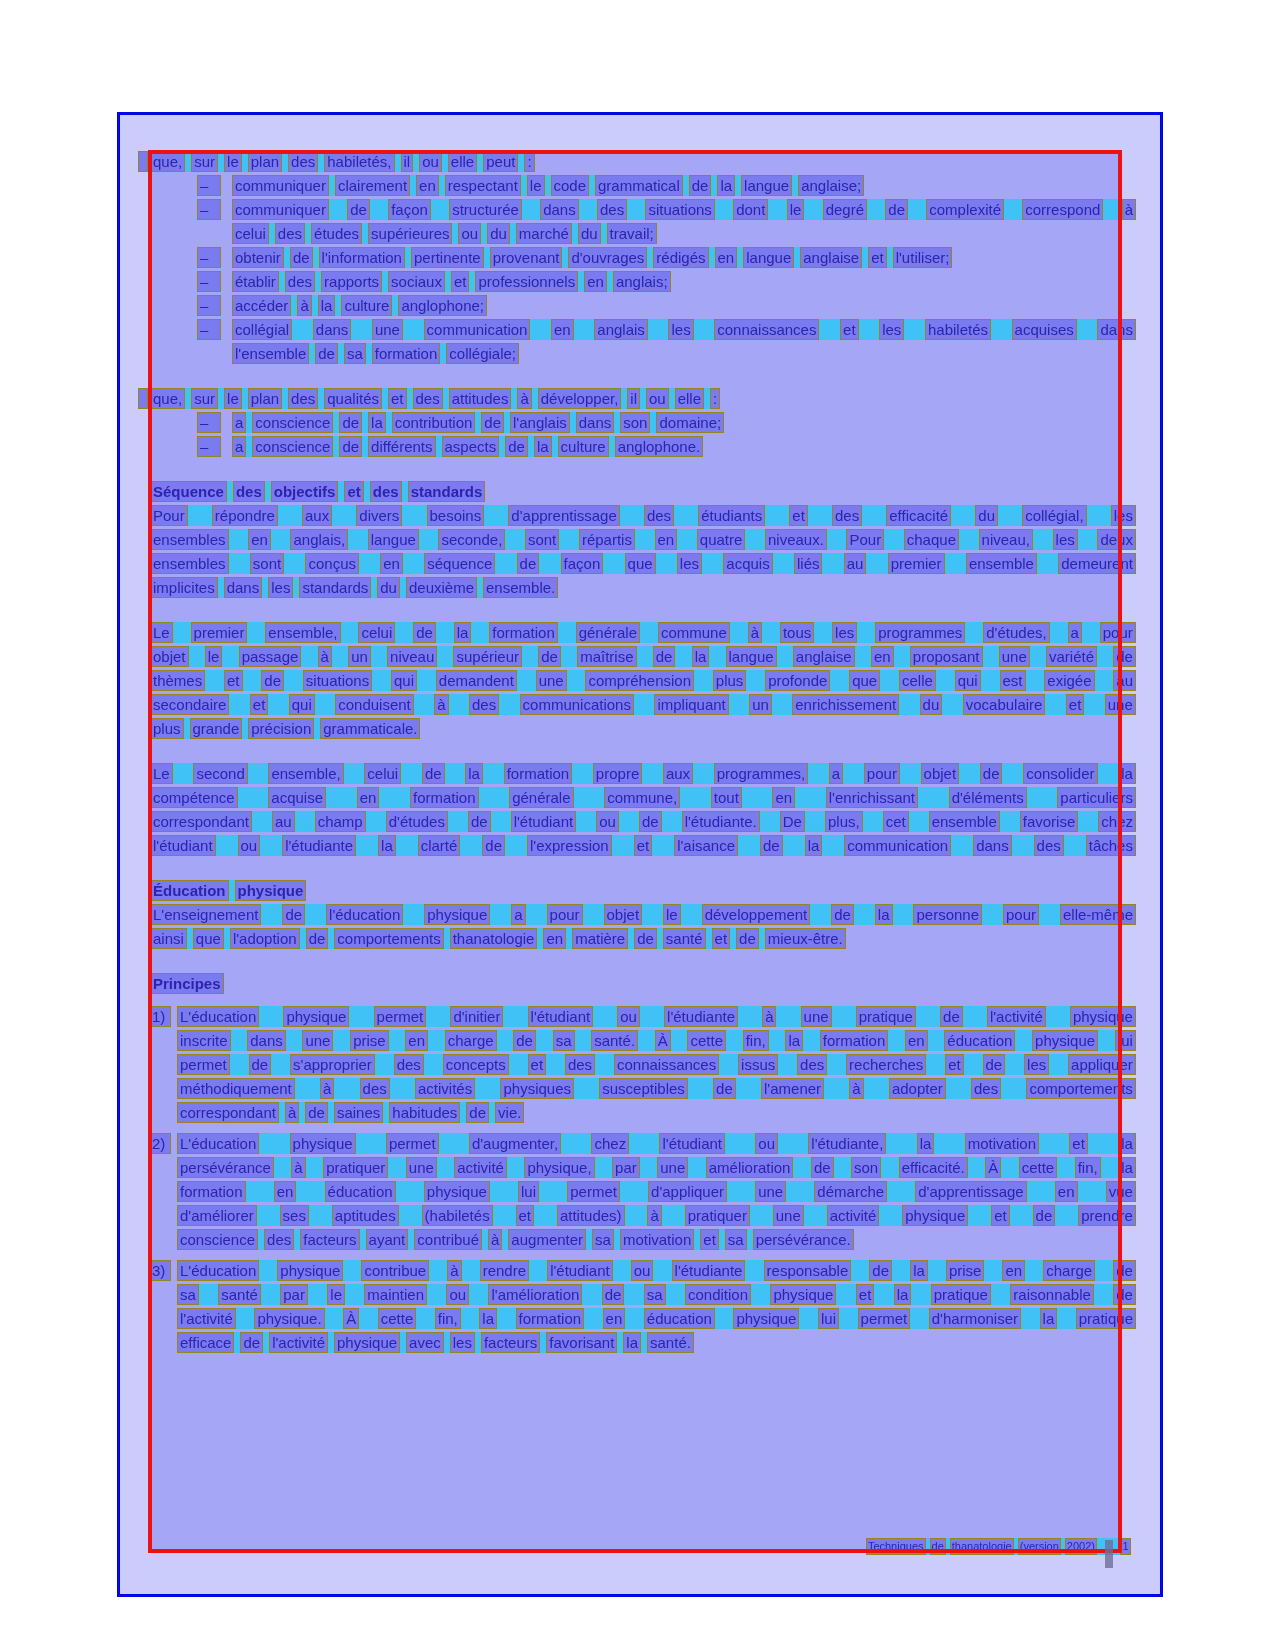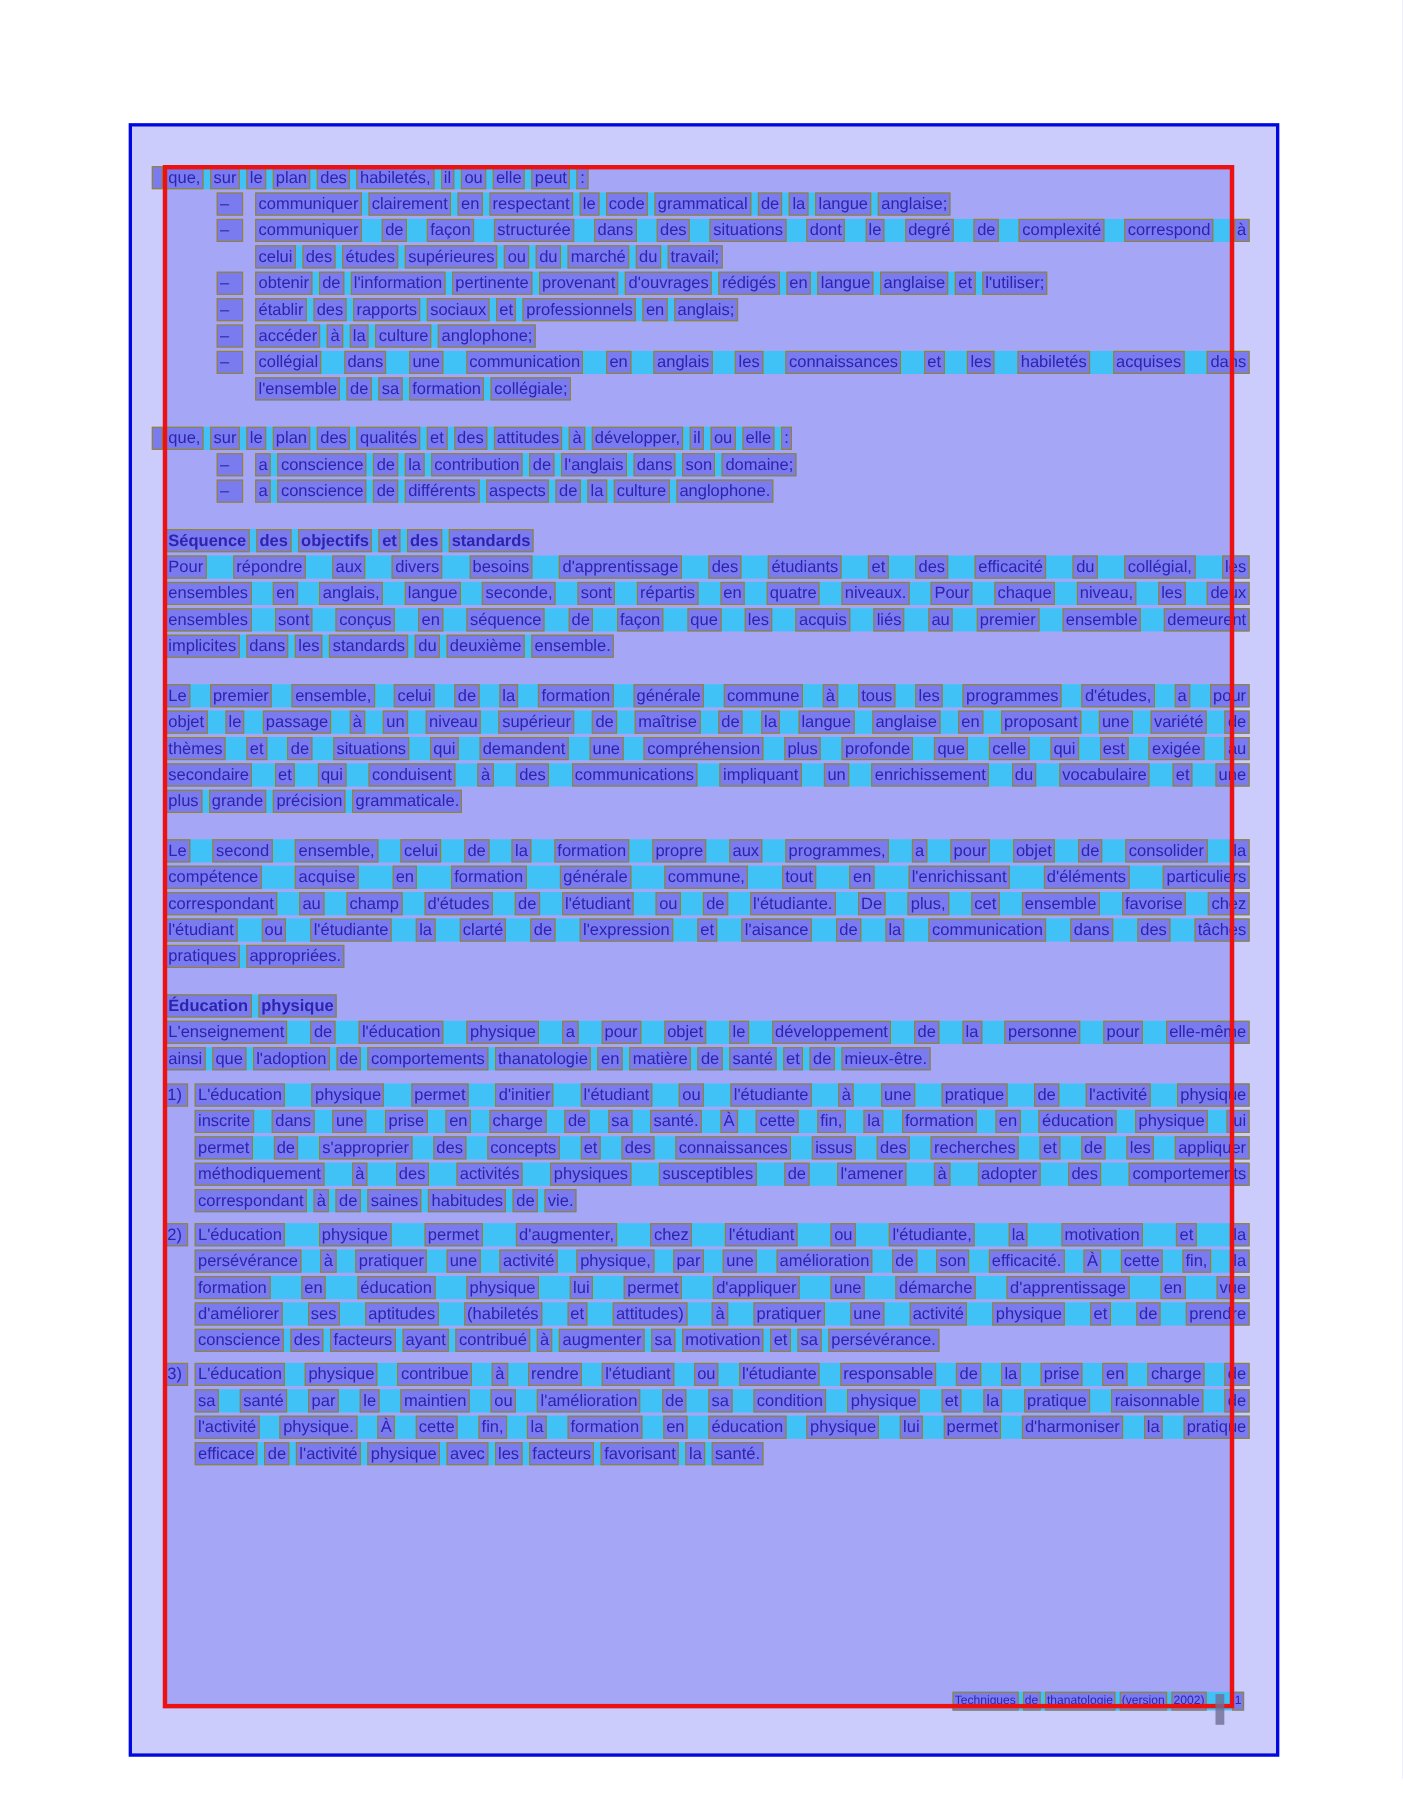--- a/index.html
+++ b/index.html
@@ -477,26 +477,20 @@
                 <span class="word">et</span>
                 <span class="word">l'aisance</span>
                 <span class="word">de</span>
                 <span class="word">la</span>
                 <span class="word">communication</span>
                 <span class="word">dans</span>
                 <span class="word">des</span>
                 <span class="word">tâches</span>
               </div>
             </div>
-            <div class="row para cont">
-              <div class="line">
-                <span class="word">pratiques</span>
-                <span class="word">appropriées.</span>
-              </div>
-            </div>
           </div>
           <div class="block heading" style="margin-top: 24px;">
             <div class="row heading first">
               <div class="line">
                 <span class="word">Éducation</span>
                 <span class="word">physique</span>
               </div>
             </div>
           </div>
           <div class="block para" style="margin-top: 2px;">
@@ -526,20 +520,27 @@
                 <span class="word">de</span>
                 <span class="word">comportements</span>
                 <span class="word">thanatologie</span>
                 <span class="word">en</span>
                 <span class="word">matière</span>
                 <span class="word">de</span>
                 <span class="word">santé</span>
                 <span class="word">et</span>
                 <span class="word">de</span>
                 <span class="word">mieux-être.</span>
+              </div>
+            </div>
+          </div>
+          <div class="block heading" style="margin-top: 24px;">
+            <div class="row heading first">
+              <div class="line">
+                <span class="word">Principes</span>
               </div>
             </div>
           </div>
           <div class="block num" style="margin-top: 12px;">
             <div class="row num first">
               <span class="word num">1)</span>
               <div class="line just">
                 <span class="word">L'éducation</span>
                 <span class="word">physique</span>
                 <span class="word">permet</span>

